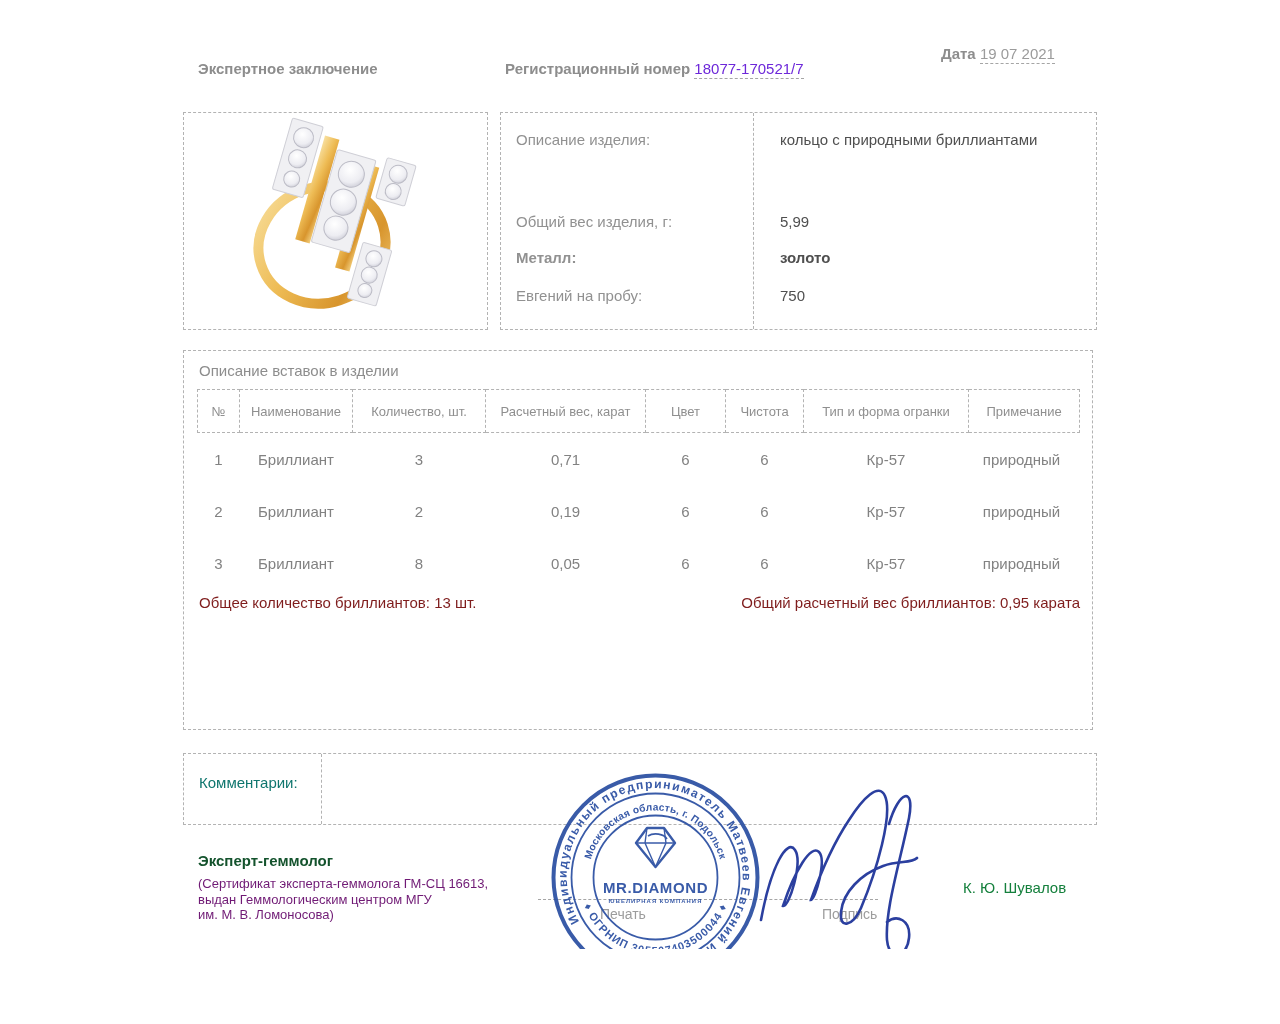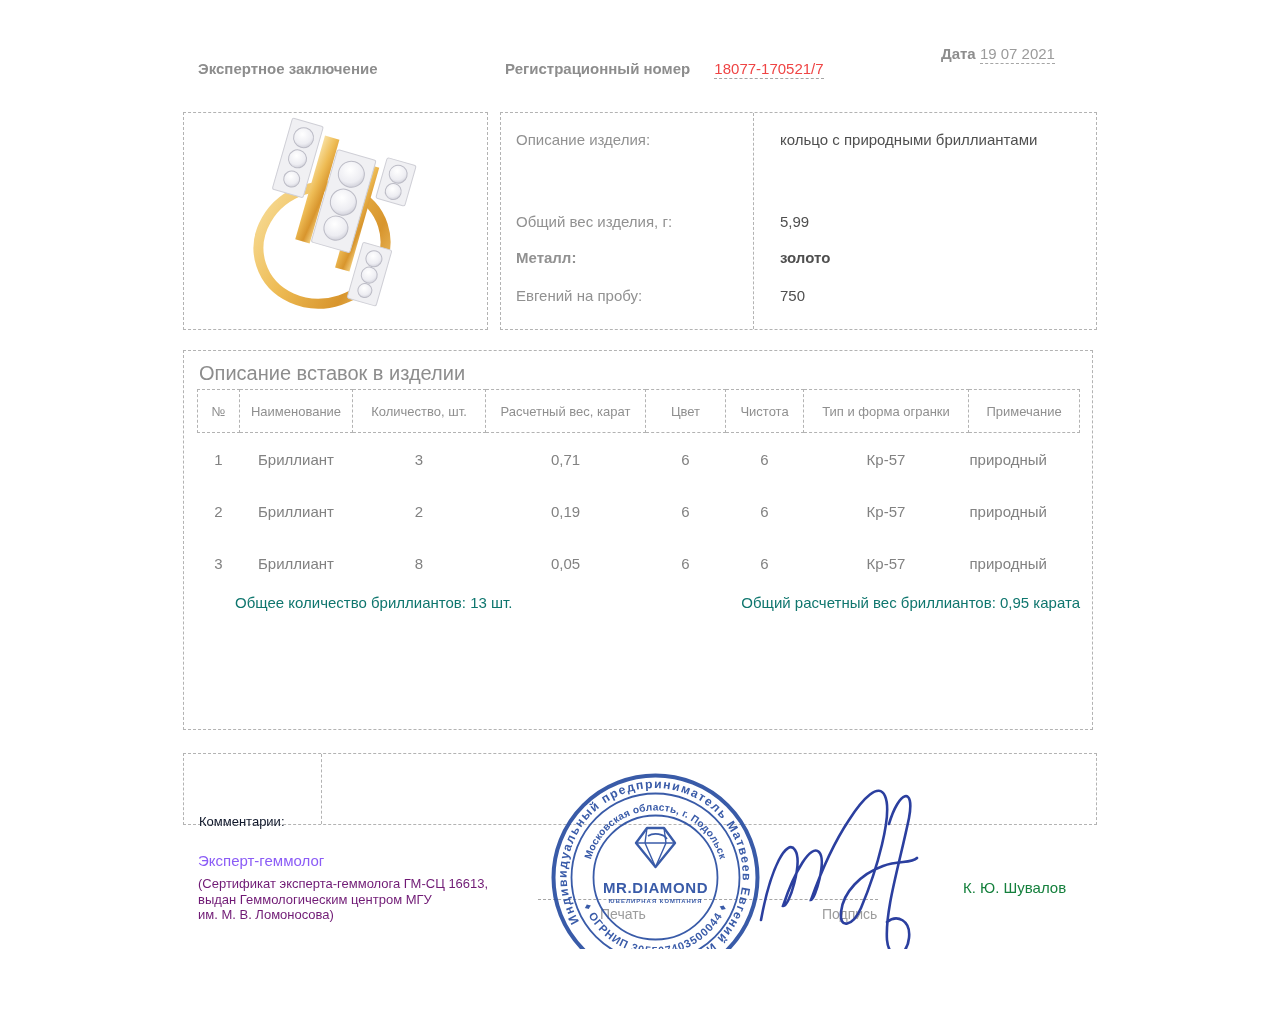--- a/index.html
+++ b/index.html
@@ -10,51 +10,51 @@
   .abs{position:absolute;}
   .dashed-box{border:1px dashed #b3b3b3;}
   .lbl{color:#919191;font-size:15px;margin-top:20px;}
   .val{color:#4f4f4f;font-size:15px;}
   .u-dash{border-bottom:1px dashed #a5a5a5;padding-bottom:1px;}
 
   
   .hdr-title{left:198px;top:60px;font-size:15px;font-weight:bold;color:#8d8d8d;}
   .hdr-reg{left:505px;top:60px;font-size:15px;}
   .hdr-reg .k{font-weight:bold;color:#8d8d8d;}
-  .hdr-reg .v{color:#ef4444;margin-left:20px;}
+  .hdr-reg .v{color:#6d28d9;}
   .hdr-date{left:941px;top:45px;font-size:15px;}
   .hdr-date .k{font-weight:bold;color:#8d8d8d;}
   .hdr-date .v{color:#9b9b9b;}
 
   
   .photo-box{left:183px;top:112px;width:303px;height:216px;}
 
   
   .desc-box{left:500px;top:112px;width:595px;height:216px;}
   .desc-divider{position:absolute;left:252px;top:0;bottom:0;border-left:1px dashed #b3b3b3;}
   .desc-row{position:absolute;left:15px;right:10px;}
   .desc-row .val{position:absolute;left:264px;top:0;}
 
   
   .table-box{left:183px;top:350px;width:908px;height:378px;}
-  .table-title{position:absolute;left:15px;top:11px;font-size:20px;color:#8d8d8d;}
+  .table-title{position:absolute;left:15px;top:11px;font-size:15px;color:#8d8d8d;}
   table.inserts{position:absolute;left:13px;top:38px;width:882px;border-collapse:collapse;table-layout:fixed;}
   table.inserts th{border:1px dashed #b3b3b3;height:40px;font-size:13px;font-weight:normal;color:#8f8f8f;text-align:center;vertical-align:middle;}
   table.inserts td{height:50px;font-size:15px;color:#828282;text-align:center;vertical-align:middle;border:none;}
-  table.inserts td.right{text-align:left;padding-right:6px;}
-  .totals{position:absolute;left:15px;right:12px;top:243px;display:flex;justify-content:space-between;font-size:15px;color:#0f766e;margin-left:36px;}
+  table.inserts td.right{text-align:center;padding-right:6px;}
+  .totals{position:absolute;left:15px;right:12px;top:243px;display:flex;justify-content:space-between;font-size:15px;color:#7f1d1d;}
 
   
   .comments-box{left:183px;top:753px;width:912px;height:70px;}
   .comments-divider{position:absolute;left:137px;top:0;bottom:0;border-left:1px dashed #b3b3b3;}
-  .comments-label{position:absolute;left:15px;top:20px;font-size:13px;color:#0f172a;margin-top:40px;}
+  .comments-label{position:absolute;left:15px;top:20px;font-size:15px;color:#0f766e;}
 
   
   .expert-block{left:198px;top:852px;width:330px;}
-  .expert-title{font-size:15px;color:#8b5cf6;margin:0 0 7px 0;font-weight:normal;}
+  .expert-title{font-size:15px;color:#14532d;margin:0 0 7px 0;font-weight:bold;}
   .expert-cert{font-size:13px;line-height:15.5px;color:#701a75;}
   .sign-line{left:538px;top:899px;width:340px;border-top:1px dashed #a5a5a5;height:0;}
   .stamp-caption{left:600px;top:906px;font-size:14px;color:#9c9c9c;}
   .sig-caption{left:822px;top:906px;font-size:14px;color:#9c9c9c;}
   .expert-name{left:963px;top:879px;font-size:15px;color:#15803d;}
   .stamp-svg{left:548px;top:770px;width:215px;height:215px;opacity:.93;}
   .signature-svg{left:753px;top:762px;width:230px;height:215px;}
 </style>
 </head>
 <body>

